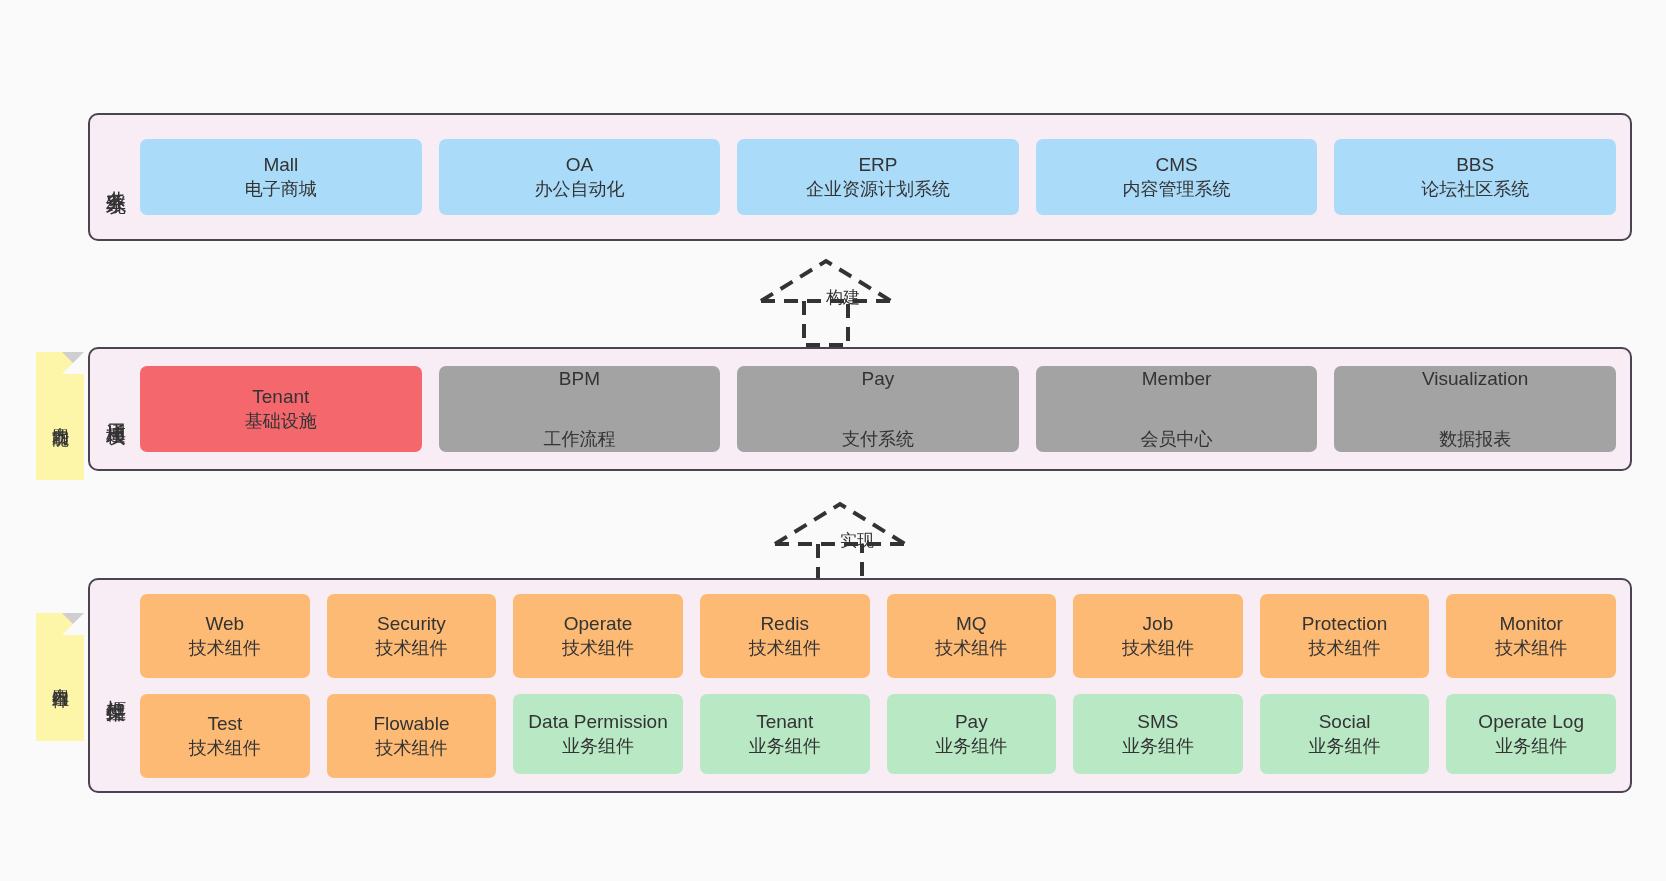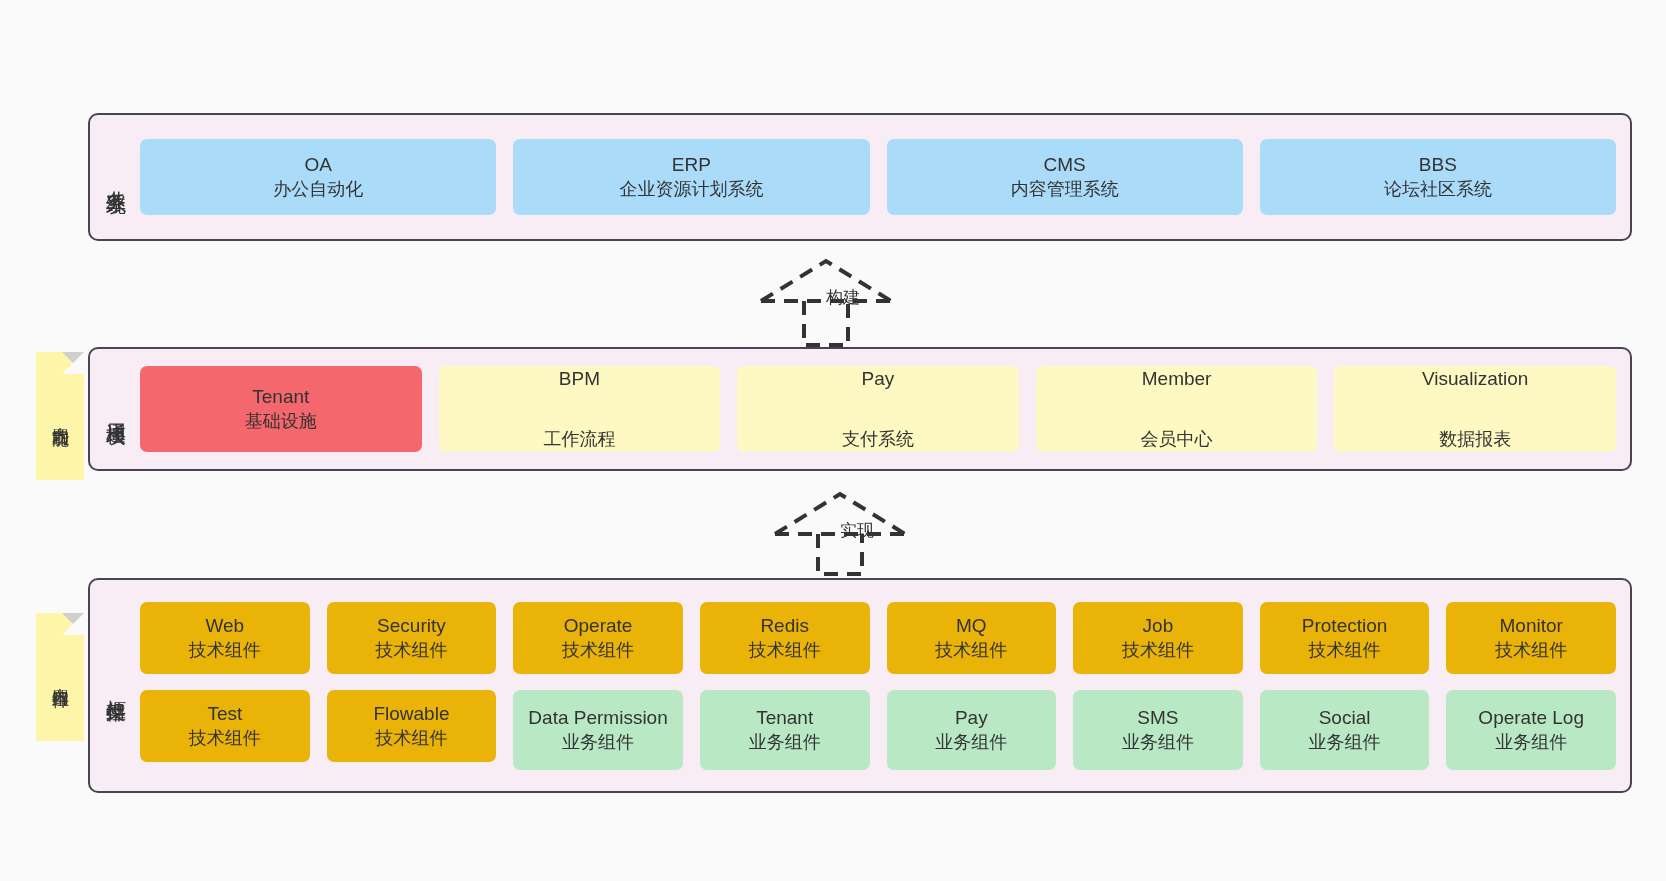--- a/index.html
+++ b/index.html
@@ -85,22 +85,22 @@
     white-space: normal;
   }
   .card .t-cn {
     font-size: 18px;
     line-height: 25px;
     white-space: nowrap;
   }
 
   .card.biz      { background: #aadcfa; height: 76px; }
   .card.mod-core { background: #f4676d; height: 86px; }
-  .card.mod-opt  { background: #fef9c3; height: 86px; gap: 36px; }
-  .card.tech     { background: #eab308; height: 72px; }
+  .card.mod-opt  { background: #a3a3a3; height: 86px; gap: 36px; }
+  .card.tech     { background: #fdba74; height: 84px; }
   .card.svc      { background: #b9e8c5; height: 80px; }
 
   
   .note {
     position: absolute;
     background: #fdf6a8;
     box-sizing: border-box;
     display: flex;
     align-items: center;
     justify-content: center;
@@ -145,20 +145,24 @@
 </style>
 </head>
 <body>
 
 <div class="canvas">
 
   <div class="layer" id="layer-biz" style="left:88px; top:113px; width:1544px; height:128px;">
     <div class="layer-title">业务系统</div>
     <div class="layer-body">
       <div class="row">
+        <div class="card biz">
+          <span class="t-en">Mall</span>
+          <span class="t-cn">电子商城</span>
+        </div>
         <div class="card biz">
           <span class="t-en">OA</span>
           <span class="t-cn">办公自动化</span>
         </div>
         <div class="card biz">
           <span class="t-en">ERP</span>
           <span class="t-cn">企业资源计划系统</span>
         </div>
         <div class="card biz">
           <span class="t-en">CMS</span>
@@ -208,21 +212,21 @@
           <span class="t-cn">会员中心</span>
         </div>
         <div class="card mod-opt">
           <span class="t-en">Visualization</span>
           <span class="t-cn">数据报表</span>
         </div>
       </div>
     </div>
   </div>
 
-  <div class="arrow-wrap" style="left:770px; top:489px; width:150px; height:88px;">
+  <div class="arrow-wrap" style="left:770px; top:499px; width:150px; height:88px;">
     <svg width="150" height="88" viewBox="0 0 150 88">
       <path d="M 5 45 L 70 5 L 135 45" fill="none" stroke="#333333" stroke-width="4" stroke-dasharray="14,9" stroke-linecap="butt"></path>
       <path d="M 5 45 L 135 45" fill="none" stroke="#333333" stroke-width="4" stroke-dasharray="14,9"></path>
       <path d="M 48 45 L 48 85 L 92 85 L 92 45" fill="none" stroke="#333333" stroke-width="4" stroke-dasharray="14,9"></path>
     </svg>
     <span class="arrow-label" style="left:50px; top:32px;">实现</span>
   </div>
 
   <div class="note" style="left:36px; top:613px; width:48px; height:128px;">
     <span>内置组件</span>

